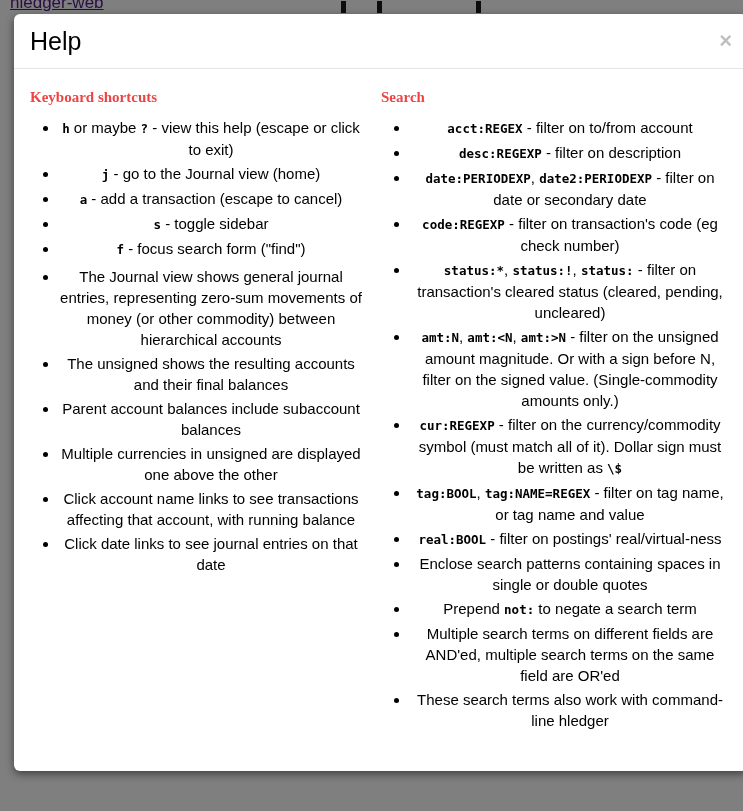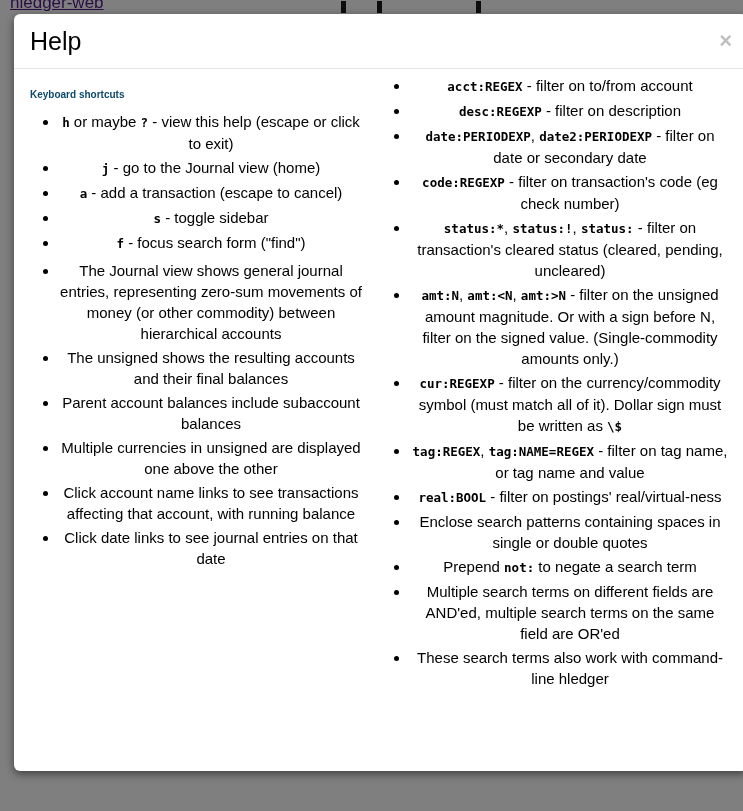--- a/index.html
+++ b/index.html
@@ -66,24 +66,25 @@
   }
   .modal-body {
     padding: 6px 15px 15px 16px;
     display: flex;
   }
   .col { width: 50%; }
   .col-left  { padding-right: 18px; }
   .col-right { padding-left: 0px; padding-right: 2px; }
 
   .section-heading {
-    font-size: 10px;
+    font-size: 15px;
     font-weight: 700;
     margin: 14px 0 11px 0;
-    color: #0c4a6e;
+    color: #ef4444;
+    font-family: Liberation Serif, serif;
   }
   .section-heading.second { margin-top: 24px; }
 
   ul.help-list {
     margin: 0 0 6px 0;
     padding-left: 29px;
   }
   ul.help-list li {
     font-size: 15px;
     line-height: 21px;
@@ -128,29 +129,30 @@
       <ul class="help-list">
           <li>The Journal view shows general journal entries, representing zero-sum movements of money (or other commodity) between hierarchical accounts</li>
           <li>The unsigned shows the resulting accounts and their final balances</li>
           <li>Parent account balances include subaccount balances</li>
           <li>Multiple currencies in unsigned are displayed one above the other</li>
           <li>Click account name links to see transactions affecting that account, with running balance</li>
           <li>Click date links to see journal entries on that date</li>
         </ul>
     </div>
     <div class="col col-right">
+      <div class="section-heading">Search</div>
       <ul class="help-list">
           <li><span class="code">acct:REGEX</span> - filter on to/from account</li>
           <li><span class="code">desc:REGEXP</span> - filter on description</li>
           <li><span class="code">date:PERIODEXP</span>, <span class="code">date2:PERIODEXP</span> - filter on date or secondary date</li>
           <li><span class="code">code:REGEXP</span> - filter on transaction's code (eg check number)</li>
           <li><span class="code">status:*</span>, <span class="code">status:!</span>, <span class="code">status:</span> - filter on transaction's cleared status (cleared, pending, uncleared)</li>
           <li><span class="code">amt:N</span>, <span class="code">amt:&lt;N</span>, <span class="code">amt:&gt;N</span> - filter on the unsigned amount magnitude. Or with a sign before N, filter on the signed value. (Single-commodity amounts only.)</li>
           <li><span class="code">cur:REGEXP</span> - filter on the currency/commodity symbol (must match all of it). Dollar sign must be written as <span class="code">\$</span></li>
-          <li><span class="code">tag:REGEX</span>, <span class="code">tag:NAME=REGEX</span> - filter on tag name, or tag name and value</li>
+          <li><span class="code">tag:BOOL</span>, <span class="code">tag:NAME=REGEX</span> - filter on tag name, or tag name and value</li>
           <li><span class="code">real:BOOL</span> - filter on postings' real/virtual-ness</li>
           <li>Enclose search patterns containing spaces in single or double quotes</li>
           <li>Prepend <span class="code">not:</span> to negate a search term</li>
           <li>Multiple search terms on different fields are AND'ed, multiple search terms on the same field are OR'ed</li>
           <li>These search terms also work with command-line hledger</li>
         </ul>
     </div>
   </div>
 </div>
 

